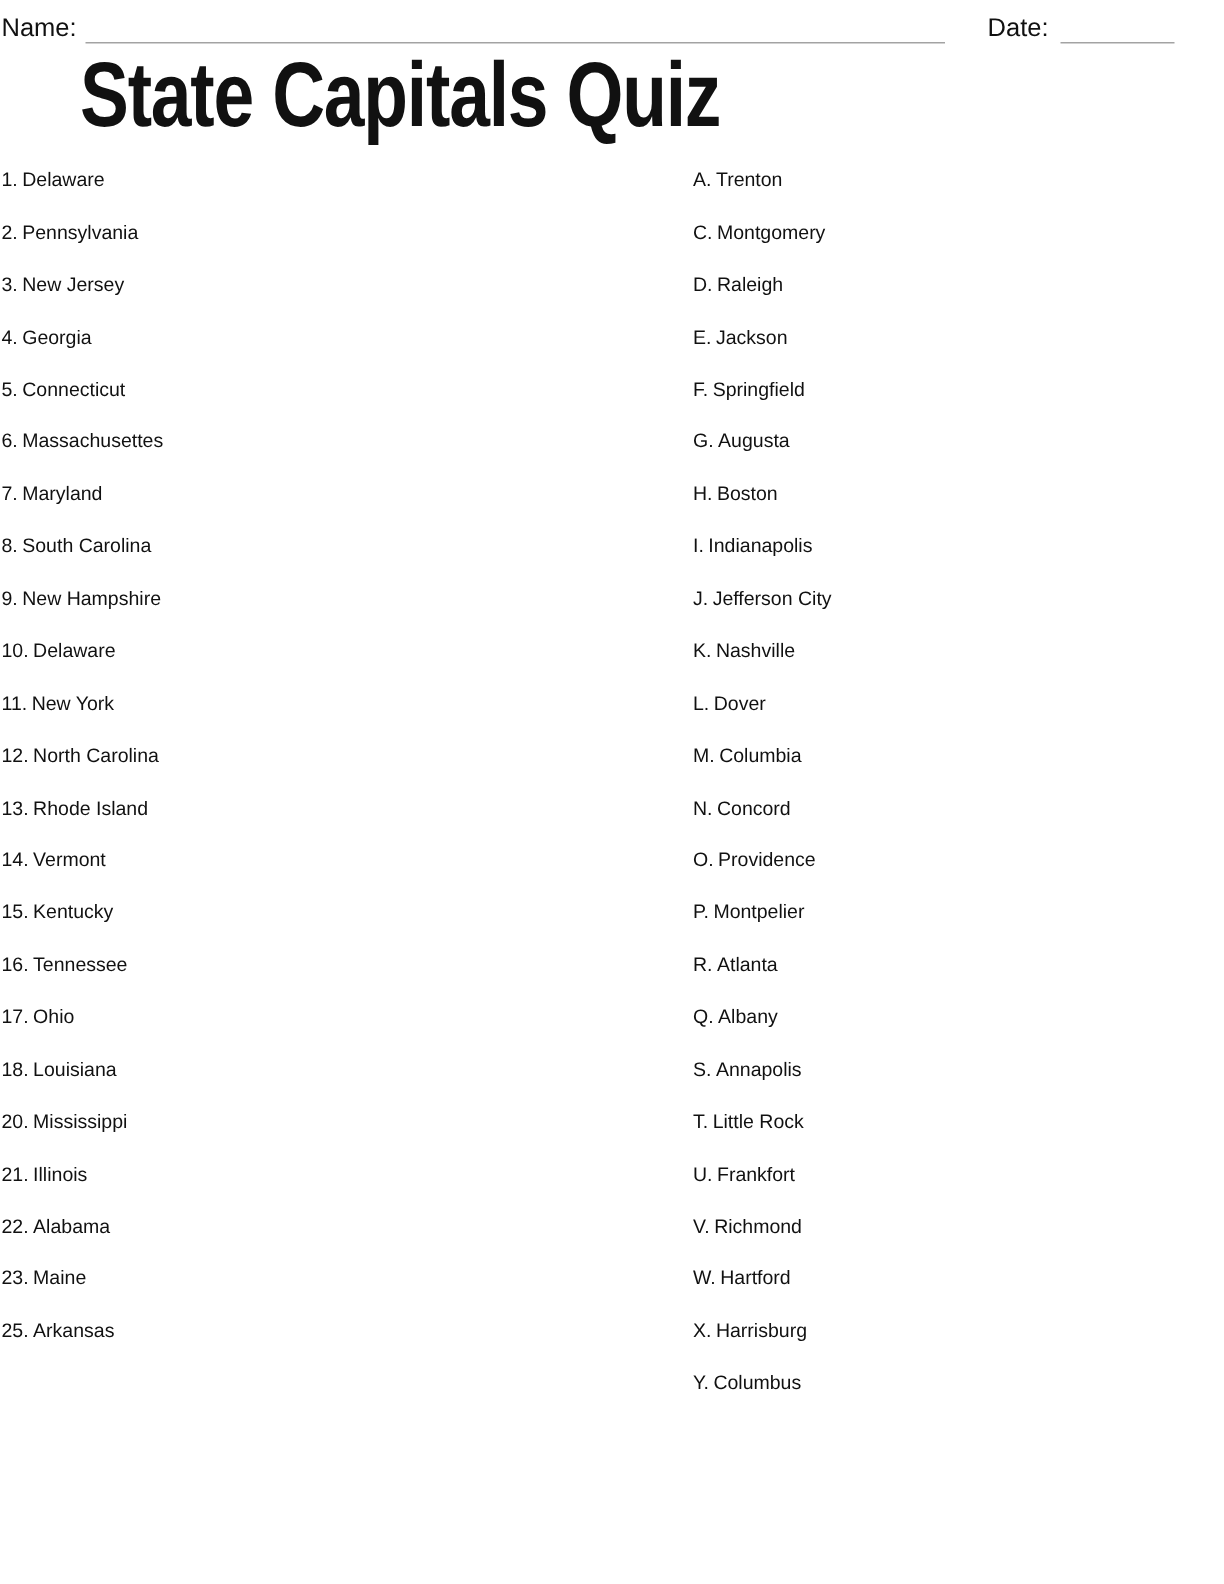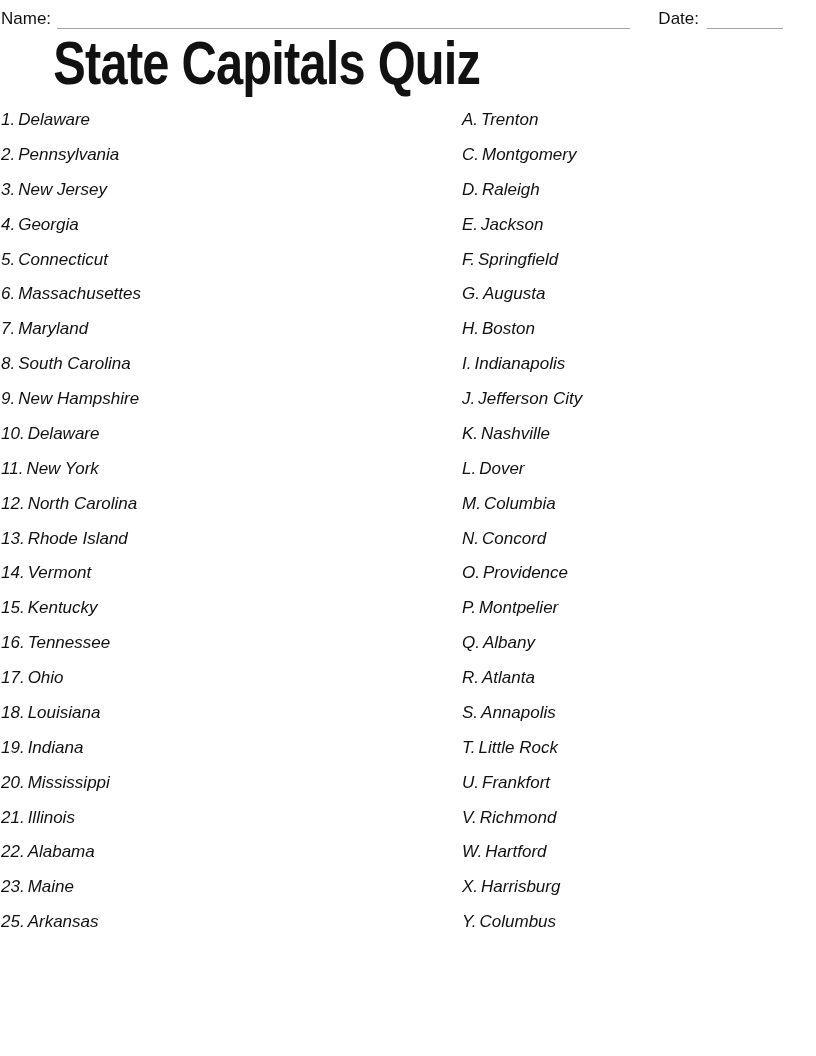--- a/index.html
+++ b/index.html
@@ -65,24 +65,23 @@
   }
   .col-capitals {
     flex: 1;
   }
   .quiz-list {
     list-style: none;
     margin: 0;
     padding: 0;
   }
   .quiz-item {
-    font-size: 17px;
+    font-size: 13px;
     line-height: 34.88px;
     white-space: nowrap;
-    font-style: italic;
   }
   .item-label {
     margin-right: 3px;
   }
 </style>
 </head>
 <body>
 
 <div class="worksheet-header">
   <span class="header-label">Name:</span>
@@ -128,21 +127,20 @@
         <li class="quiz-item"><span class="item-label">14.</span><span>Vermont</span></li>
 
         <li class="quiz-item"><span class="item-label">15.</span><span>Kentucky</span></li>
 
         <li class="quiz-item"><span class="item-label">16.</span><span>Tennessee</span></li>
 
         <li class="quiz-item"><span class="item-label">17.</span><span>Ohio</span></li>
 
         <li class="quiz-item"><span class="item-label">18.</span><span>Louisiana</span></li>
 
-        <li class="quiz-item"><span class="item-label">19.</span><span>Indiana</span></li>
 
         <li class="quiz-item"><span class="item-label">20.</span><span>Mississippi</span></li>
 
         <li class="quiz-item"><span class="item-label">21.</span><span>Illinois</span></li>
 
         <li class="quiz-item"><span class="item-label">22.</span><span>Alabama</span></li>
 
         <li class="quiz-item"><span class="item-label">23.</span><span>Maine</span></li>
 
 
@@ -176,23 +174,23 @@
         <li class="quiz-item"><span class="item-label">L.</span><span>Dover</span></li>
 
         <li class="quiz-item"><span class="item-label">M.</span><span>Columbia</span></li>
 
         <li class="quiz-item"><span class="item-label">N.</span><span>Concord</span></li>
 
         <li class="quiz-item"><span class="item-label">O.</span><span>Providence</span></li>
 
         <li class="quiz-item"><span class="item-label">P.</span><span>Montpelier</span></li>
 
+        <li class="quiz-item"><span class="item-label">R.</span><span>Atlanta</span></li>
+
         <li class="quiz-item"><span class="item-label">Q.</span><span>Albany</span></li>
-
-        <li class="quiz-item"><span class="item-label">R.</span><span>Atlanta</span></li>
 
         <li class="quiz-item"><span class="item-label">S.</span><span>Annapolis</span></li>
 
         <li class="quiz-item"><span class="item-label">T.</span><span>Little Rock</span></li>
 
         <li class="quiz-item"><span class="item-label">U.</span><span>Frankfort</span></li>
 
         <li class="quiz-item"><span class="item-label">V.</span><span>Richmond</span></li>
 
         <li class="quiz-item"><span class="item-label">W.</span><span>Hartford</span></li>

